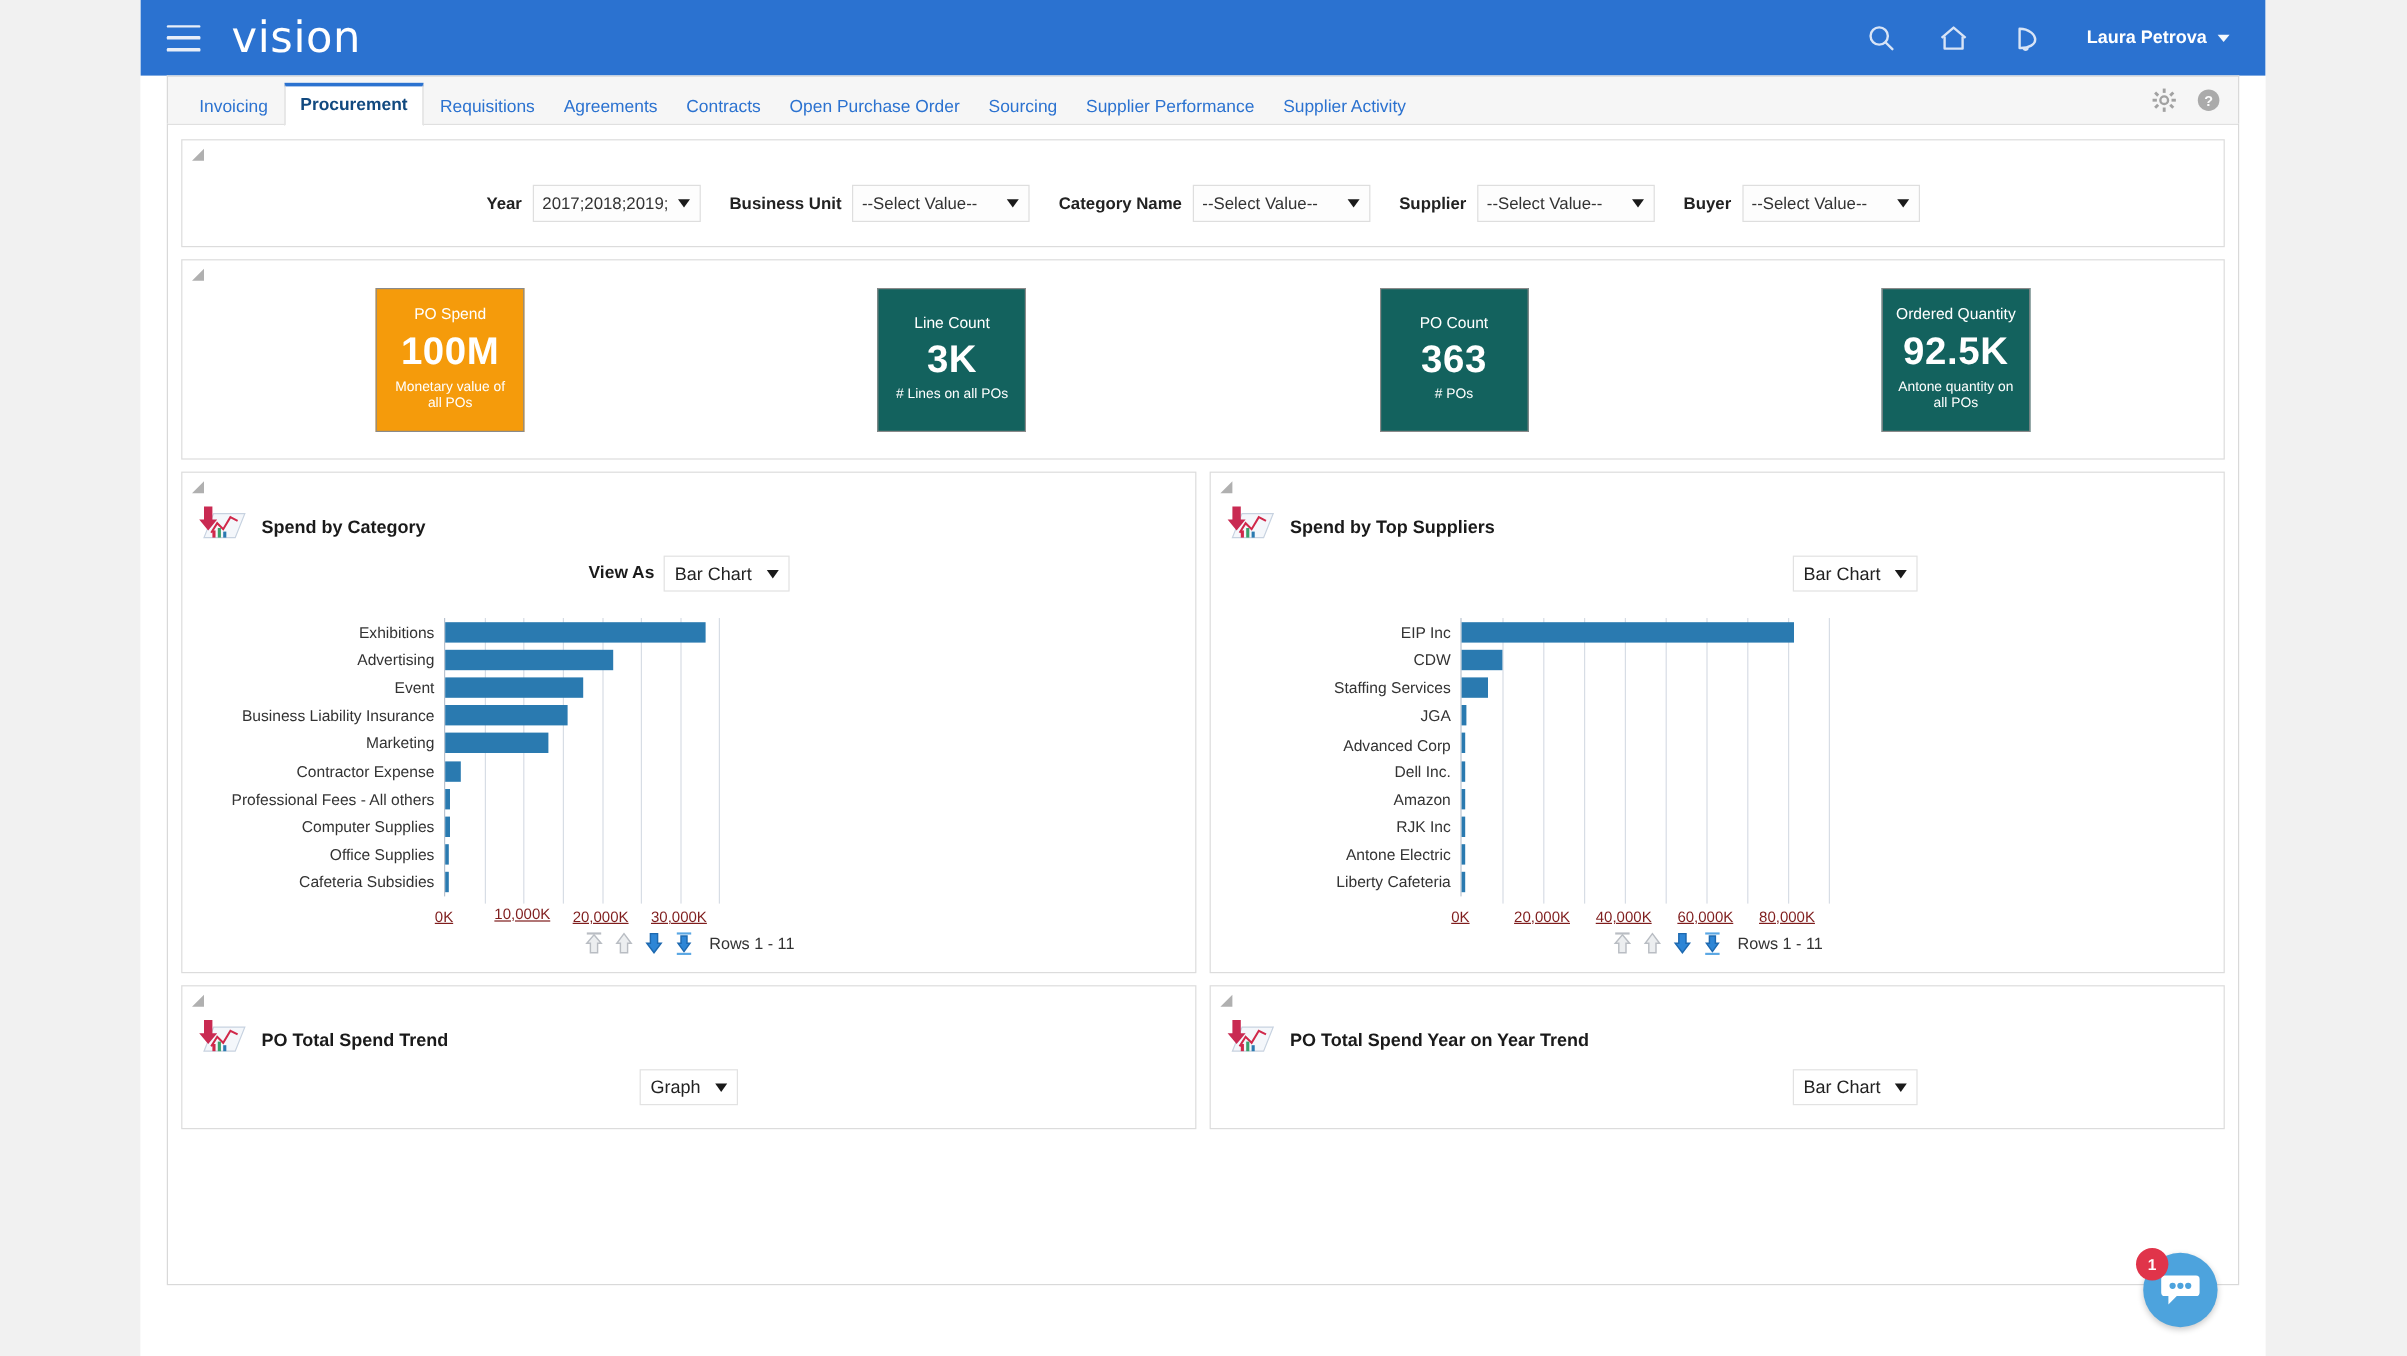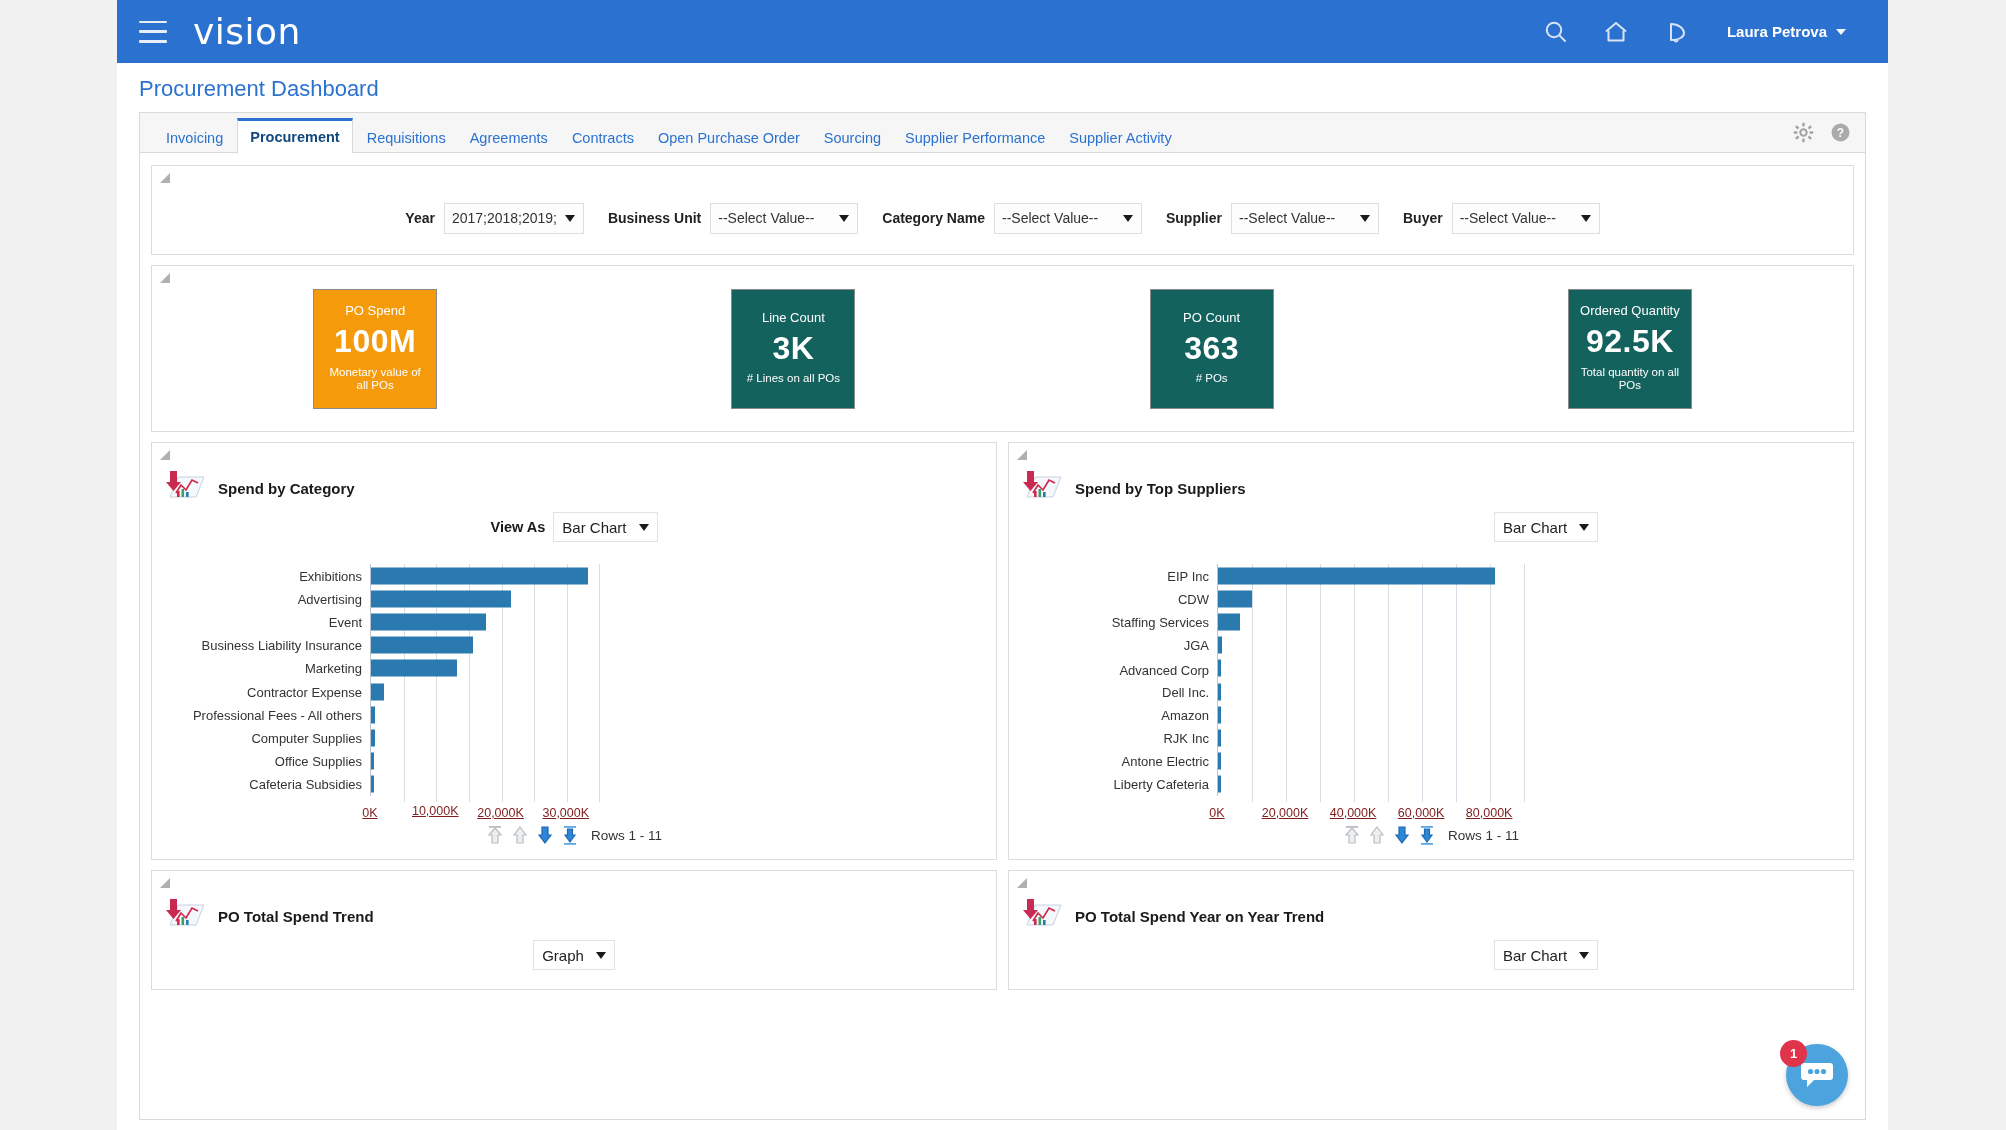--- a/index.html
+++ b/index.html
@@ -17,21 +17,21 @@
     background: #ffffff;
     overflow: hidden;
   }
 
   
   .global-header {
     height: 63px;
     background: #2b72d0;
     display: flex;
     align-items: center;
-    padding: 0 12px 0 22px;
+    padding: 0 0 0 22px;
     position: relative;
   }
   .hamburger {
     width: 28px; height: 22px;
     display: flex; flex-direction: column; justify-content: space-between;
     cursor: pointer;
     margin-right: 26px;
   }
   .hamburger span {
     display: block; height: 2.5px; background: #e8eef8; border-radius: 1px;
@@ -329,21 +329,20 @@
             <path d="M11 21 q2 3 4 0" fill="none" stroke="#d8e4f6" stroke-width="2"></path>
           </svg>
       </div>
       <div class="user-name">
         <span>Laura Petrova</span>
         <span class="caret-dn"></span>
       </div>
     </div>
   </div>
 
-  <div class="dash-title">Procurement Dashboard</div>
 
   <div class="tabs-wrap">
     <div class="tabs" id="tabs-container">
         <div class="tab">Invoicing</div>
         <div class="tab active">Procurement</div>
         <div class="tab">Requisitions</div>
         <div class="tab">Agreements</div>
         <div class="tab">Contracts</div>
         <div class="tab">Open Purchase Order</div>
         <div class="tab">Sourcing</div>
@@ -449,21 +448,21 @@
             <div class="kpi" style="background: rgb(19, 98, 94);">
               <div class="k-title">PO Count</div>
               <div class="k-value">363</div>
               <div class="k-sub"># POs</div>
             </div>
           </div>
           <div class="kpi-slot">
             <div class="kpi" style="background: rgb(19, 98, 94);">
               <div class="k-title">Ordered Quantity</div>
               <div class="k-value">92.5K</div>
-              <div class="k-sub">Total quantity on all POs</div>
+              <div class="k-sub">Antone quantity on all POs</div>
             </div>
           </div>
         </div>
     </div>
 
     <div class="row-2">
 
       <div class="panel rpanel">
         <div class="panel-grip">
           <svg width="12" height="12" viewBox="0 0 12 12">

